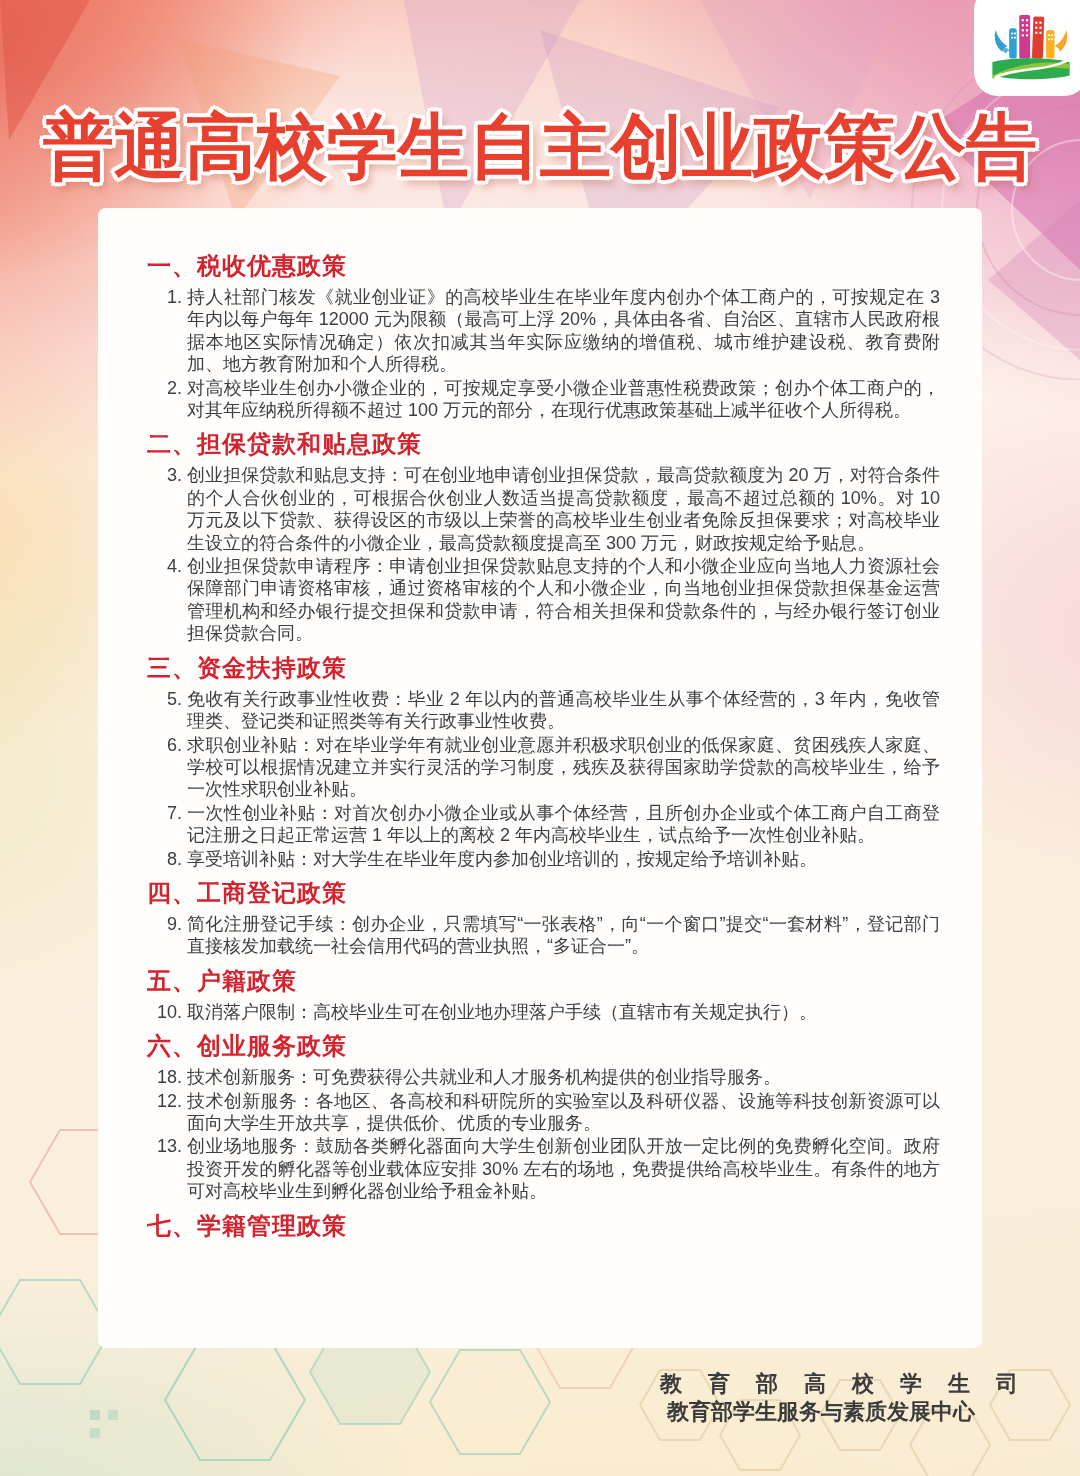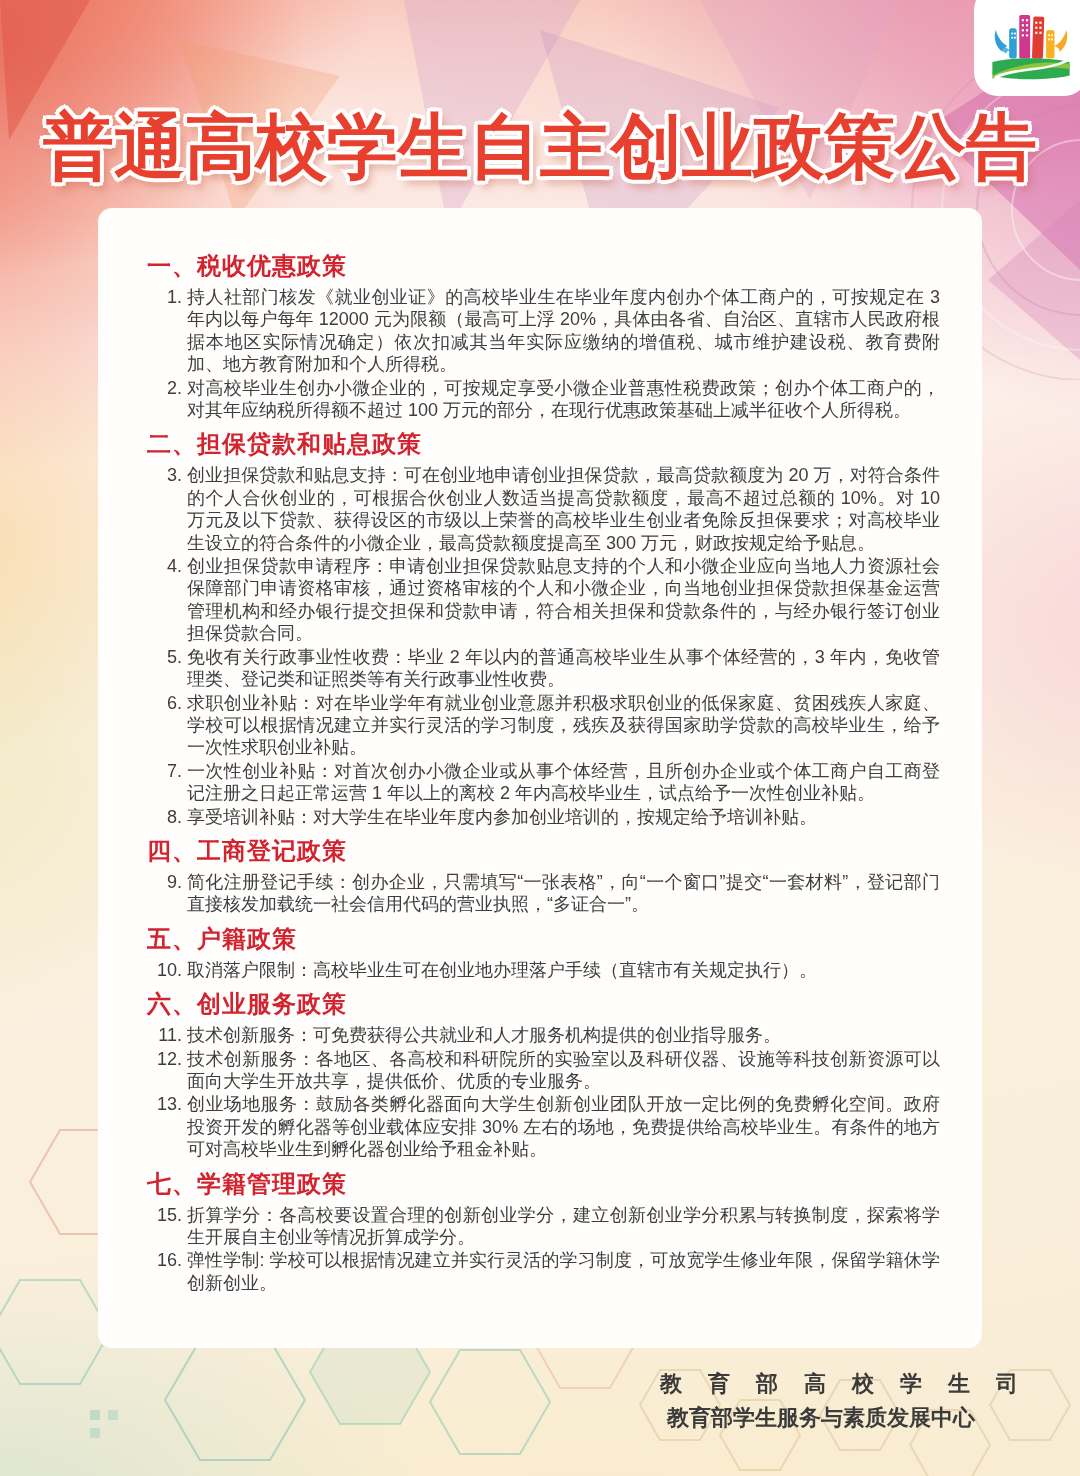--- a/index.html
+++ b/index.html
@@ -52,36 +52,36 @@
   .logo{
     position:absolute;top:-14px;right:-8px;width:114px;height:110px;
     background:#ffffff;border-radius:24px;
     display:flex;align-items:flex-end;justify-content:center;
   }
   .logo svg{margin-bottom:12px;}
 
   
   .card{
     position:absolute;left:98px;top:208px;width:884px;height:1140px;
-    background:#fffefd;border-radius:14px;
+    background:#fffefd;border-radius:8px;
     padding:44px 42px 0 49px;box-sizing:border-box;
   }
   .sec-h{
     font-size:24px;line-height:28px;font-weight:bold;color:#d2232e;
     margin:9px 0 6px 0;letter-spacing:1px;
   }
   .sec:first-child .sec-h{margin-top:0;}
   .item{display:flex;font-size:18px;line-height:22.4px;color:#3e3e3e;margin:0 0 1px 0;}
   .item .num{flex:0 0 35px;width:35px;text-align:right;padding-right:5px;}
   .item .txt{flex:1;text-align:justify;}
 
   
   .footer{position:absolute;left:660px;top:1370px;width:322px;text-align:center;color:#3b3b3b;font-weight:bold;}
   .f1{font-size:22px;line-height:28px;letter-spacing:26px;margin-right:-26px;white-space:nowrap;}
-  .f2{font-size:22px;line-height:28px;margin-top:6px;white-space:nowrap;}
+  .f2{font-size:22px;line-height:28px;margin-top:0;white-space:nowrap;}
 </style>
 </head>
 <body>
 
 <div class="poster">
 
   <div class="bg"></div>
   <div class="tri t1"></div>
   <div class="tri t2"></div>
   <div class="tri t3"></div>
@@ -199,20 +199,21 @@
   </div>
 
   <div class="item">
     <span class="num">4.</span>
     <span class="txt">创业担保贷款申请程序：申请创业担保贷款贴息支持的个人和小微企业应向当地人力资源社会保障部门申请资格审核，通过资格审核的个人和小微企业，向当地创业担保贷款担保基金运营管理机构和经办银行提交担保和贷款申请，符合相关担保和贷款条件的，与经办银行签订创业担保贷款合同。</span>
   </div>
 </div>
   </section>
 
   <section class="sec">
+    <h2 class="sec-h">三、资金扶持政策</h2>
     <div class="items">
   <div class="item">
     <span class="num">5.</span>
     <span class="txt">免收有关行政事业性收费：毕业 2 年以内的普通高校毕业生从事个体经营的，3 年内，免收管理类、登记类和证照类等有关行政事业性收费。</span>
   </div>
 
   <div class="item">
     <span class="num">6.</span>
     <span class="txt">求职创业补贴：对在毕业学年有就业创业意愿并积极求职创业的低保家庭、贫困残疾人家庭、学校可以根据情况建立并实行灵活的学习制度，残疾及获得国家助学贷款的高校毕业生，给予一次性求职创业补贴。</span>
   </div>
@@ -246,50 +247,39 @@
     <span class="num">10.</span>
     <span class="txt">取消落户限制：高校毕业生可在创业地办理落户手续（直辖市有关规定执行）。</span>
   </div>
 </div>
   </section>
 
   <section class="sec">
     <h2 class="sec-h">六、创业服务政策</h2>
     <div class="items">
   <div class="item">
-    <span class="num">11.</span>
+    <span class="num">18.</span>
     <span class="txt">技术创新服务：可免费获得公共就业和人才服务机构提供的创业指导服务。</span>
   </div>
 
   <div class="item">
     <span class="num">12.</span>
     <span class="txt">技术创新服务：各地区、各高校和科研院所的实验室以及科研仪器、设施等科技创新资源可以面向大学生开放共享，提供低价、优质的专业服务。</span>
   </div>
 
   <div class="item">
     <span class="num">13.</span>
     <span class="txt">创业场地服务：鼓励各类孵化器面向大学生创新创业团队开放一定比例的免费孵化空间。政府投资开发的孵化器等创业载体应安排 30% 左右的场地，免费提供给高校毕业生。有条件的地方可对高校毕业生到孵化器创业给予租金补贴。</span>
   </div>
 
 </div>
   </section>
 
   <section class="sec">
     <h2 class="sec-h">七、学籍管理政策</h2>
-    <div class="items">
-  <div class="item">
-    <span class="num">15.</span>
-    <span class="txt">折算学分：各高校要设置合理的创新创业学分，建立创新创业学分积累与转换制度，探索将学生开展自主创业等情况折算成学分。</span>
-  </div>
-
-  <div class="item">
-    <span class="num">16.</span>
-    <span class="txt">弹性学制: 学校可以根据情况建立并实行灵活的学习制度，可放宽学生修业年限，保留学籍休学创新创业。</span>
-  </div>
-</div>
   </section>
 </div>
   </main>
 
   <footer class="footer">
     <div class="f1">教育部高校学生司</div>
     <div class="f2">教育部学生服务与素质发展中心</div>
   </footer>
 
 </div>

